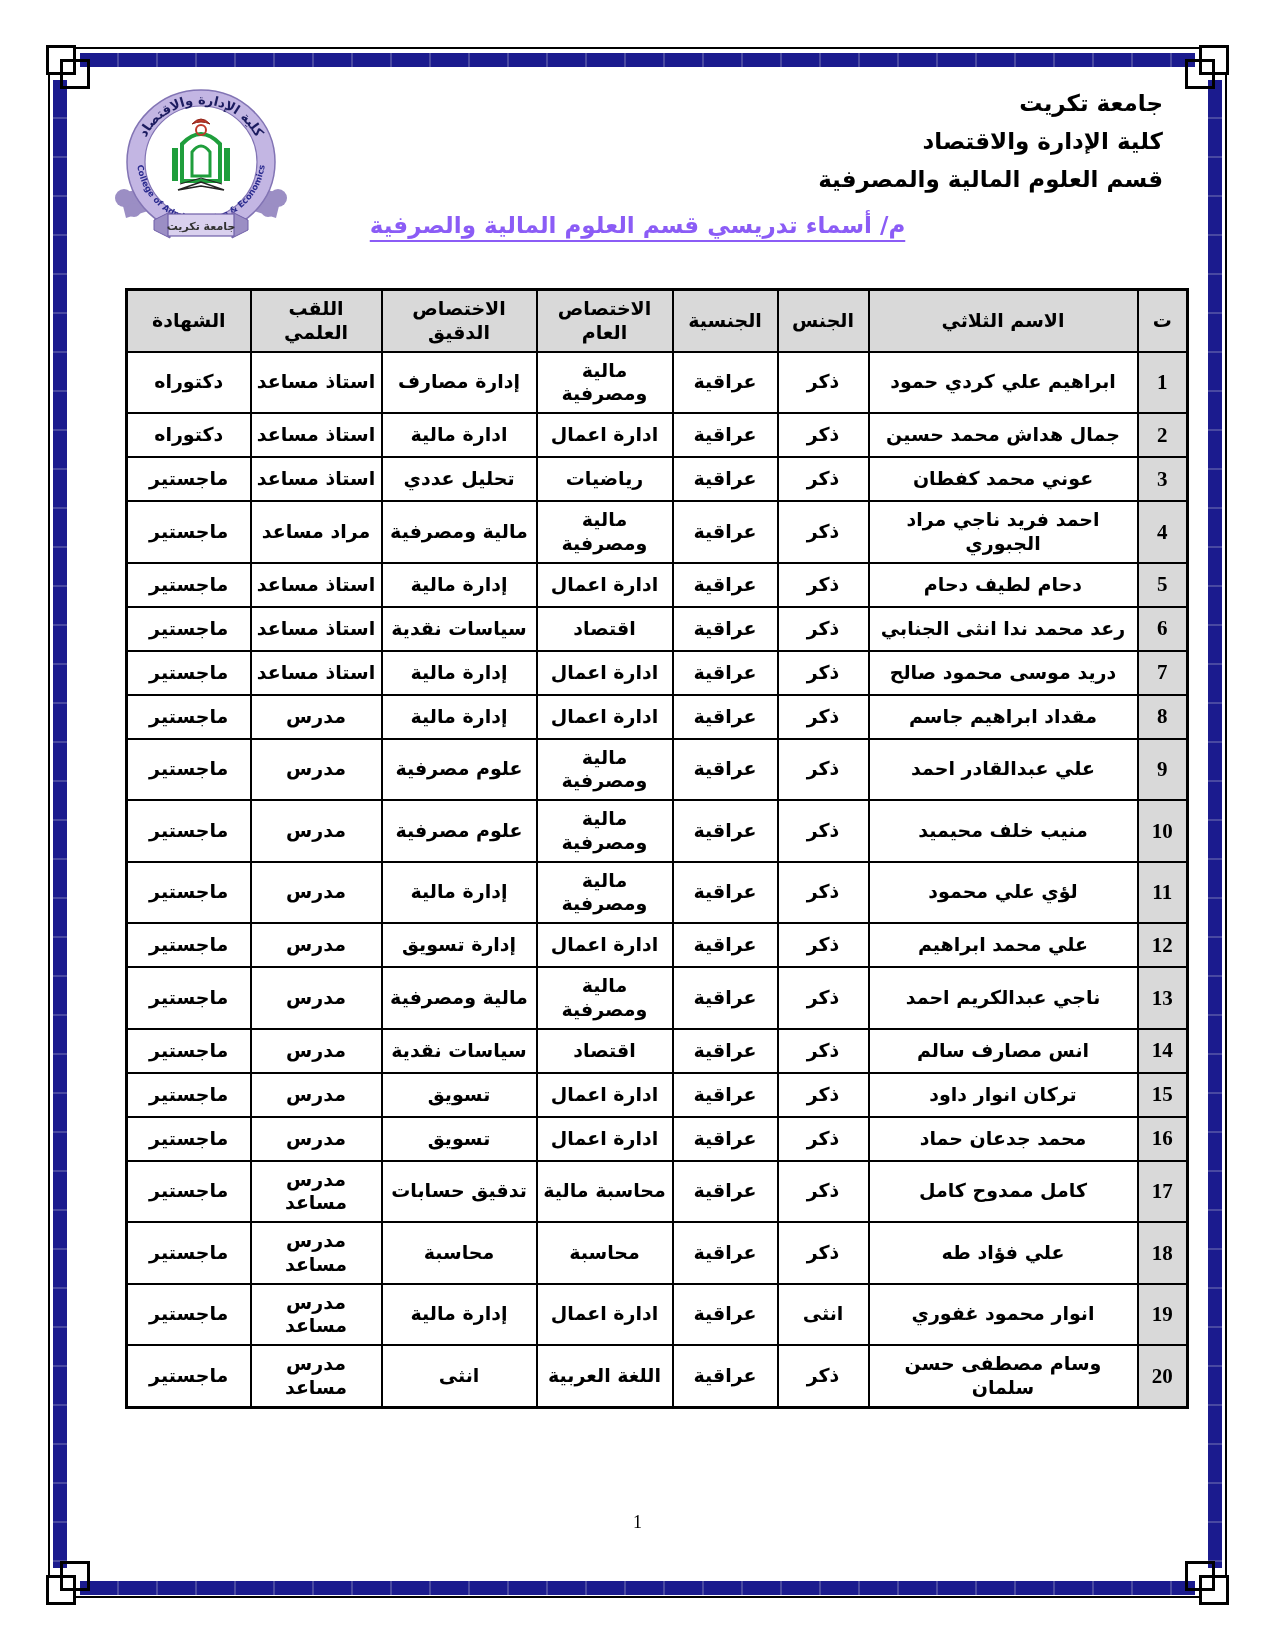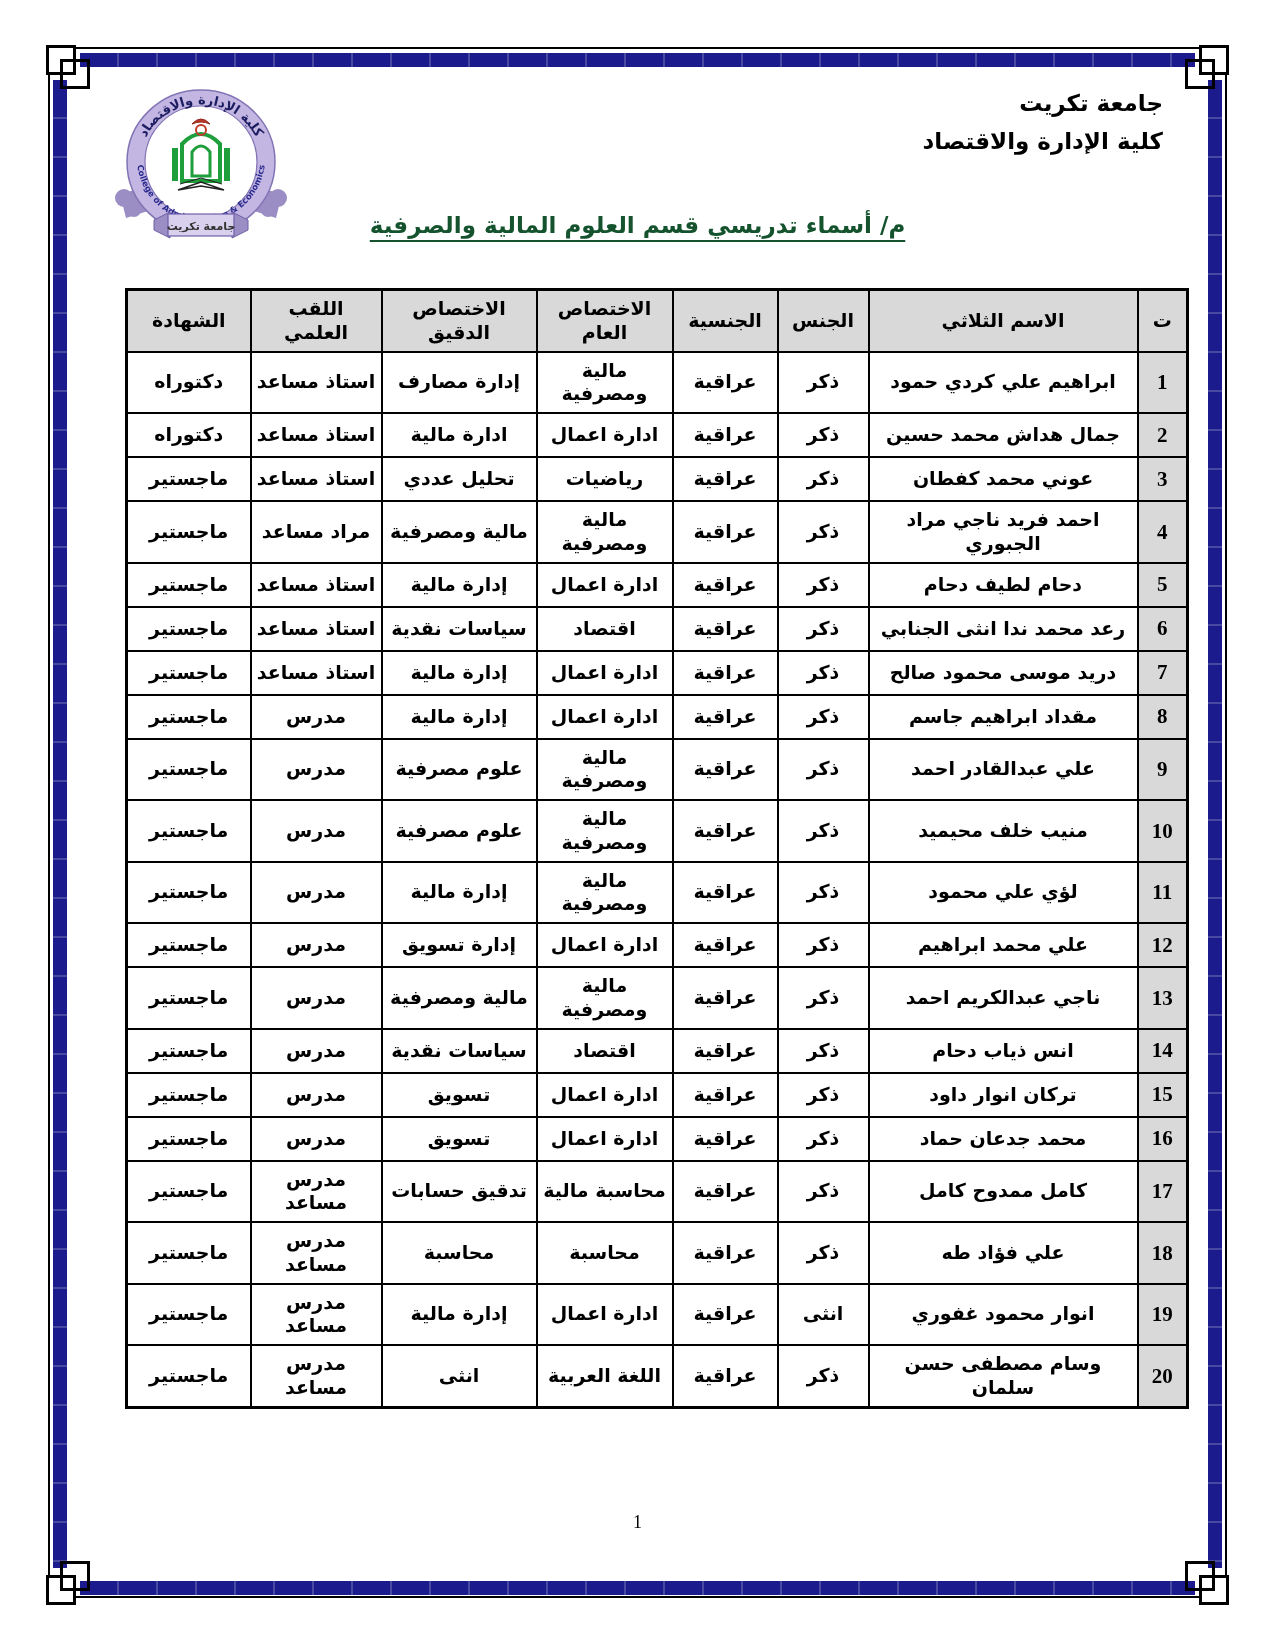--- a/index.html
+++ b/index.html
@@ -30,21 +30,21 @@
   .corner2.bl{left:60px;top:1561px;}
   .corner2.br{left:1185px;top:1561px;}
   
   .letterhead{
     position:absolute;right:112px;top:84px;text-align:right;direction:rtl;
     font-weight:bold;font-size:23px;line-height:38px;color:#000;
   }
   .logo{position:absolute;left:112px;top:86px;}
   .doc-title{
     position:absolute;left:0;top:212px;width:100%;text-align:center;direction:rtl;
-    font-weight:bold;font-size:23px;color:#14532d;
+    font-weight:bold;font-size:23px;color:#8b5cf6;
     text-decoration:underline;text-decoration-thickness:2px;text-underline-offset:7px;
   }
   
   .staff-table{
     position:absolute;left:125px;top:288px;width:1061px;
     border-collapse:collapse;table-layout:fixed;direction:rtl;
     font-weight:bold;font-size:19px;color:#000;
   }
   .staff-table th,.staff-table td{
     border:2px solid #000;text-align:center;vertical-align:middle;
@@ -128,20 +128,21 @@
         <path d="M136 134 L120 126 L120 152 L136 144 Z" fill="#9b8ec4" stroke="#6f5fa8" stroke-width="1"></path>
         <rect x="56" y="128" width="66" height="22" fill="#d9d0ee" stroke="#6f5fa8" stroke-width="1.2"></rect>
         <text x="89" y="144" text-anchor="middle" font-size="11" font-weight="bold" fill="#333" font-family="DejaVu Sans, sans-serif">جامعة تكريت</text>
       </g>
     </svg>
   </div>
 
   <div class="letterhead">
     <div>جامعة تكريت</div>
     <div>كلية الإدارة والاقتصاد</div>
+    <div>قسم العلوم المالية والمصرفية</div>
   </div>
 
   <div class="doc-title">م/ أسماء تدريسي قسم العلوم المالية والصرفية</div>
 
   <table class="staff-table" dir="rtl">
     <colgroup>
       <col class="c-no">
         <col class="c-name">
         <col class="c-gender">
         <col class="c-nat">
@@ -302,21 +303,21 @@
           <td>ذكر</td>
           <td>عراقية</td>
           <td>مالية ومصرفية</td>
           <td>مالية ومصرفية</td>
           <td>مدرس</td>
           <td>ماجستير</td>
         </tr>
 
         <tr>
           <td class="no-cell">14</td>
-          <td>انس ذياب دحام</td>
+          <td>انس مصارف سالم</td>
           <td>ذكر</td>
           <td>عراقية</td>
           <td>اقتصاد</td>
           <td>سياسات نقدية</td>
           <td>مدرس</td>
           <td>ماجستير</td>
         </tr>
 
         <tr>
           <td class="no-cell">15</td>

